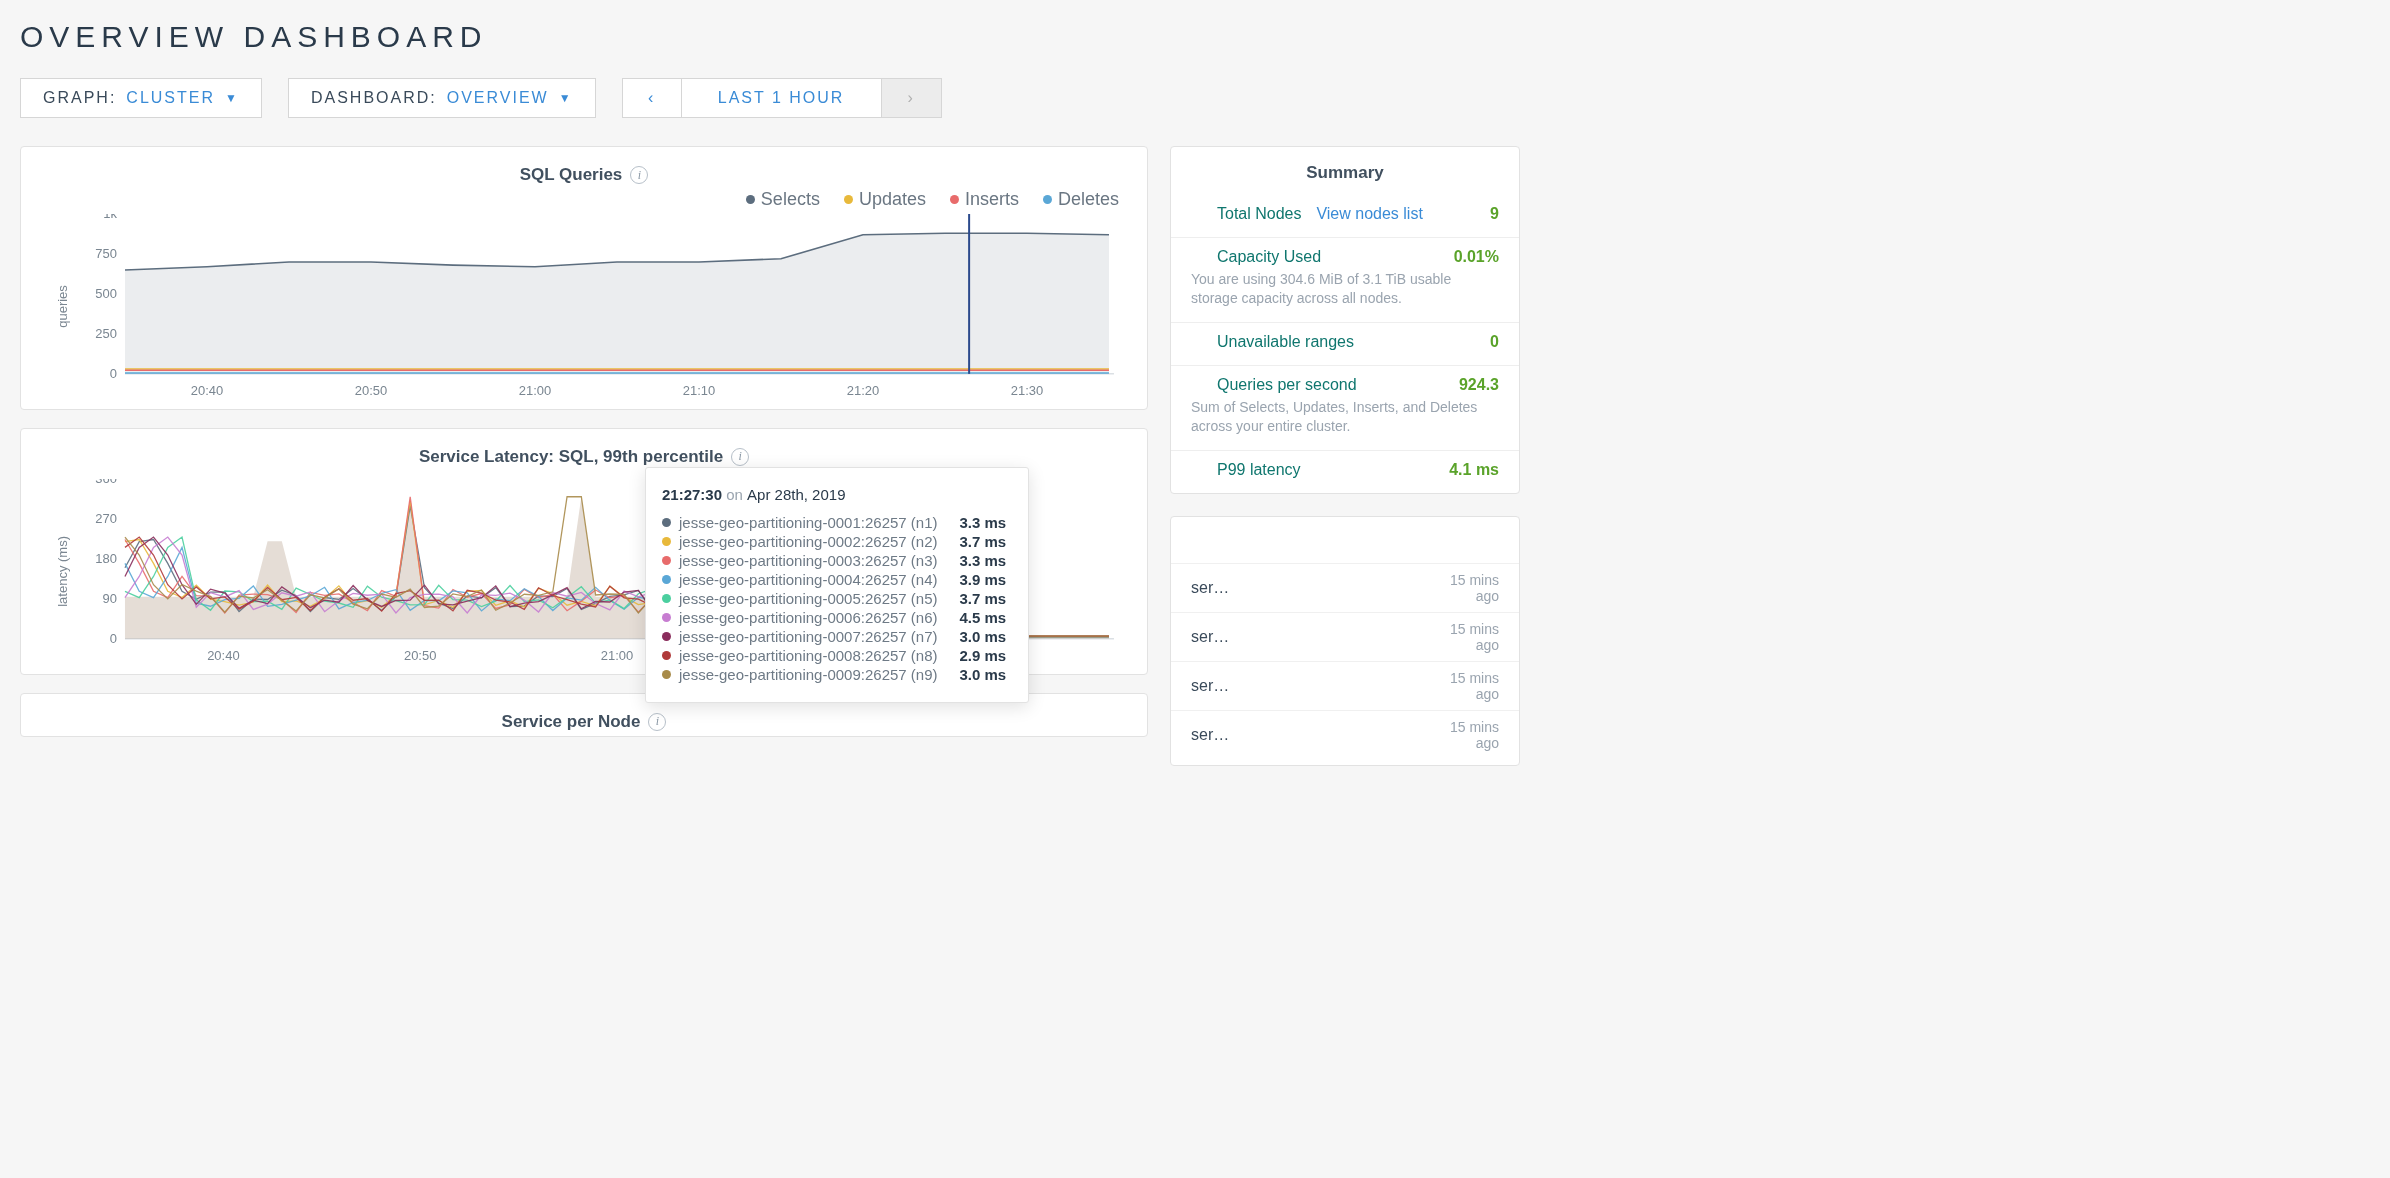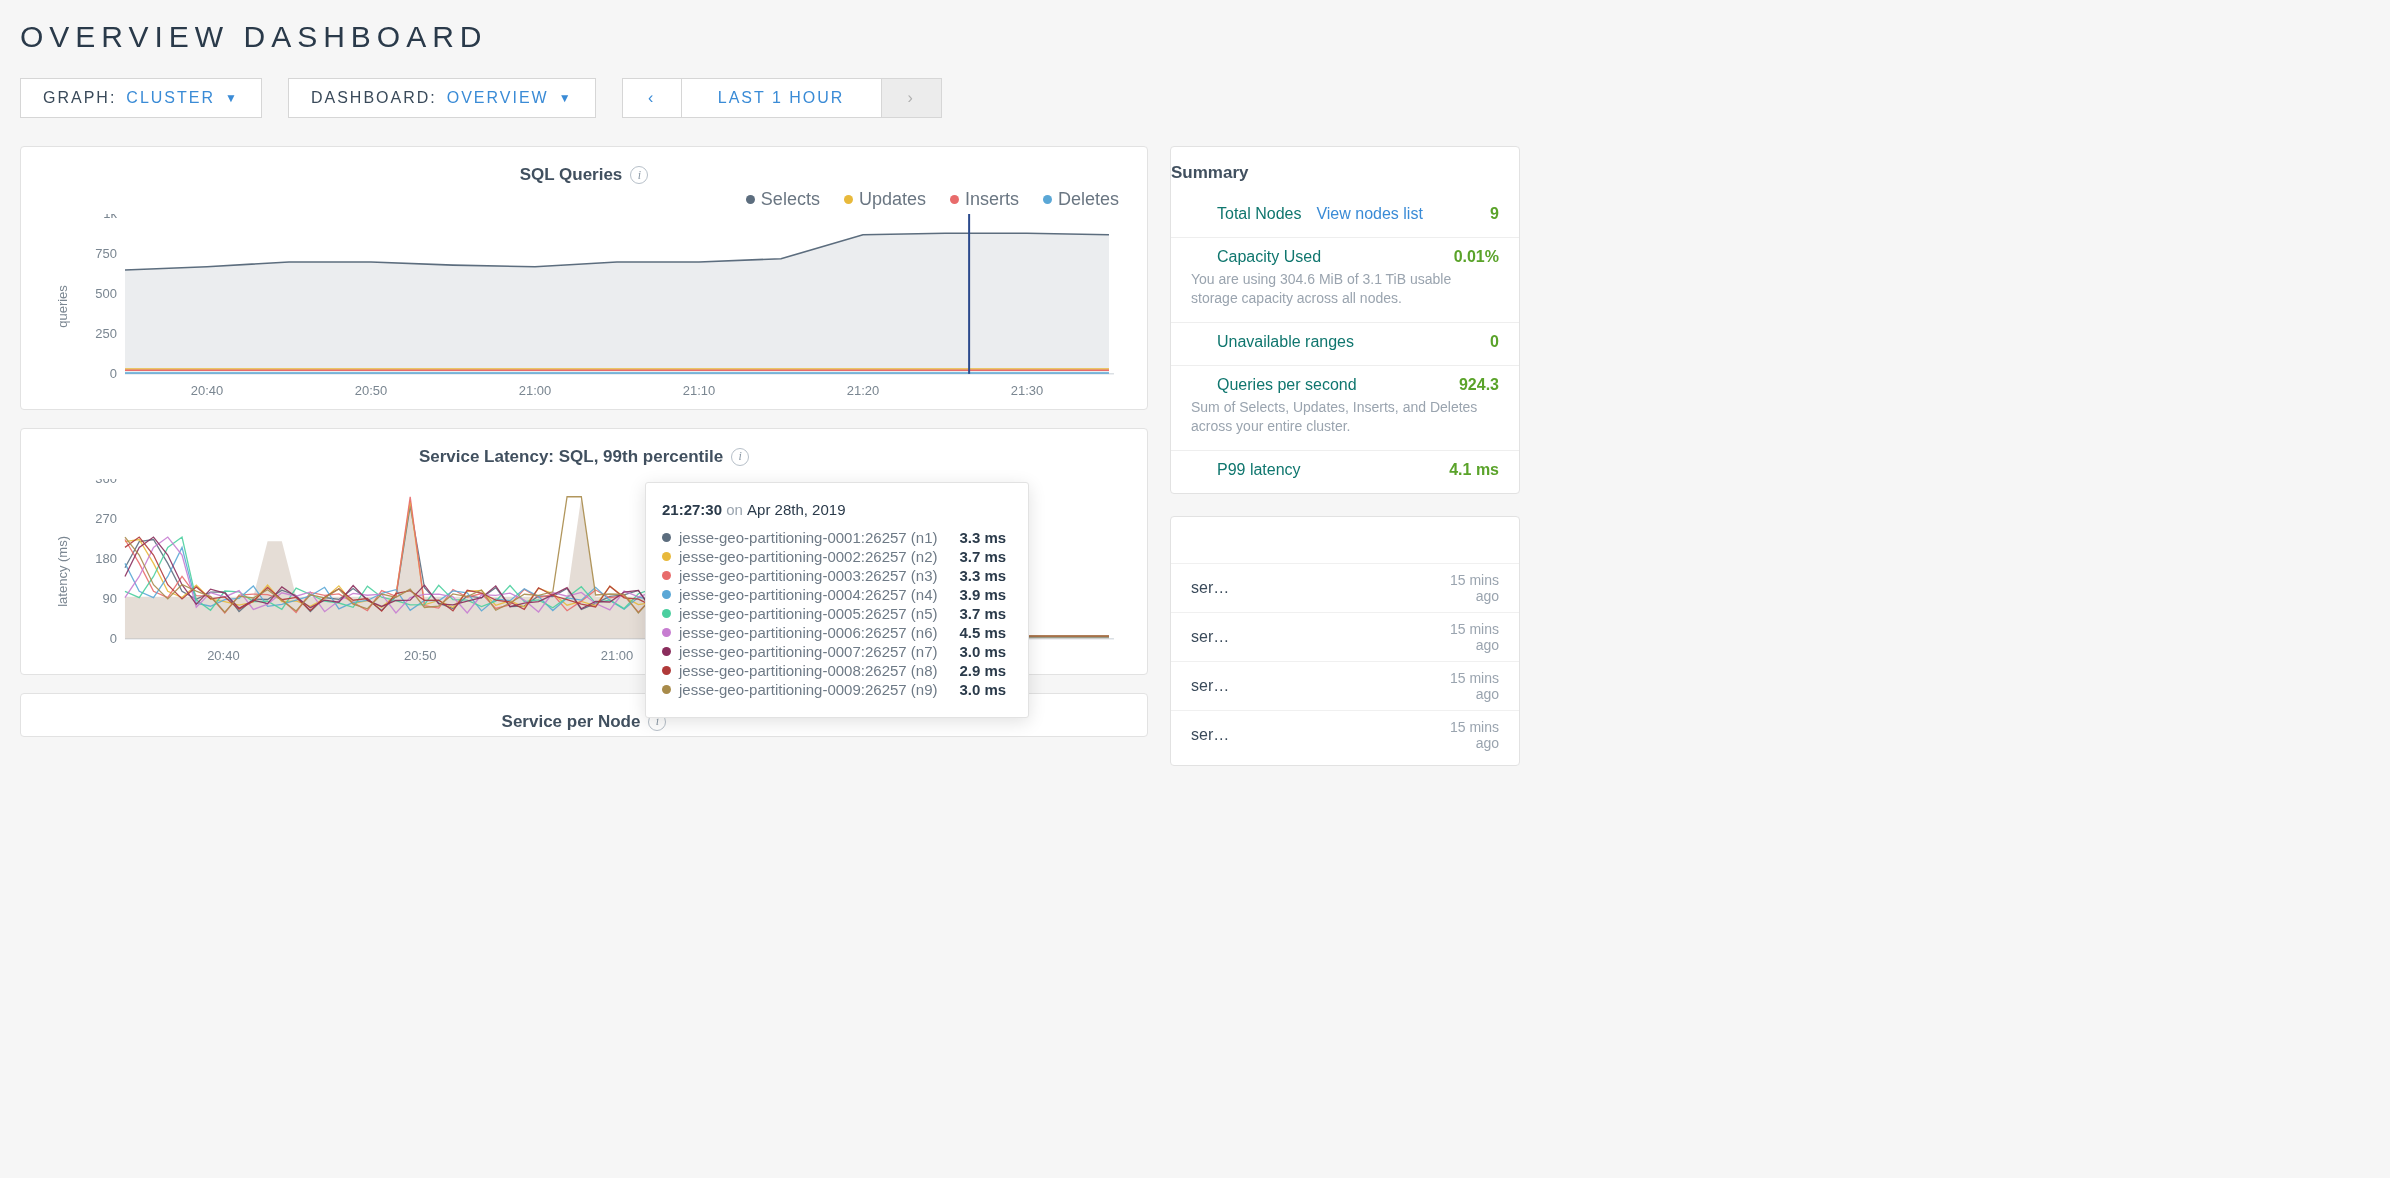--- a/index.html
+++ b/index.html
@@ -86,21 +86,21 @@
     z-index:50;
     min-width:360px;
   }
   .tooltip-ts { color:#2a3a4a; font-weight:600; margin-bottom:10px; }
   .tooltip-ts .on { color:#9aa4af; font-weight:400; }
   .tooltip-row { display:flex; align-items:center; justify-content:space-between; gap:22px; padding:1px 0;}
   .tooltip-row .name { color:#6e7a86; display:flex; align-items:center; gap:8px;}
   .tooltip-row .val { color:#2a3a4a; font-weight:700; white-space:nowrap;}
 
   
-  .summary-title { text-align:left; font-weight:700; padding:16px 0 12px; font-size:17px; color:#41505f;}
+  .summary-title { text-align:center; font-weight:700; padding:16px 0 12px; font-size:17px; color:#41505f;}
   .summary-item { padding:10px 20px 14px; border-top:1px solid #eee;}
   .summary-item:first-of-type { border-top:none; }
   .summary-line { display:flex; justify-content:space-between; align-items:baseline; font-size:16px;}
   .summary-line .label { color:#0f766e;margin-left:26px; }
   .summary-line .link { color:#3a8bd6; cursor:pointer; margin-left:6px;}
   .summary-line .value { font-weight:700; color:#5aa32a; }
   .summary-sub { color:#9aa4af; font-size:14px; margin-top:4px; line-height:1.35;}
 
   
   .events-card { padding-bottom:6px;}
@@ -238,21 +238,21 @@
       </div>
     </div>
 
     <div class="card chart-card" style="padding-bottom:0;">
       <div class="chart-title">
         <span>Service per Node</span>
         <span class="info-icon">i</span>
       </div>
     </div>
 
-    <div class="tooltip" style="top:336px; left:625px;padding-left:16px;">
+    <div class="tooltip" style="top:321px; left:625px;padding-left:16px;">
       <div class="tooltip-ts">
         <span>21:27:30</span>
         <span class="on">on</span>
         <span class="on" style="color:#2a3a4a;">Apr 28th, 2019</span>
       </div>
       <div id="tooltip-rows">
           <div class="tooltip-row">
       <span class="name">
               <span class="dot" style="background:#5c6d7e"></span>
               <span>jesse-geo-partitioning-0001:26257 (n1)</span>

